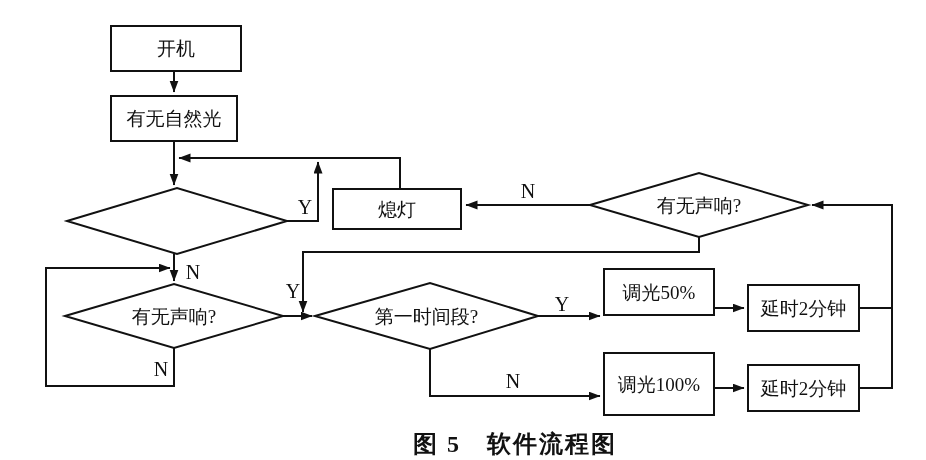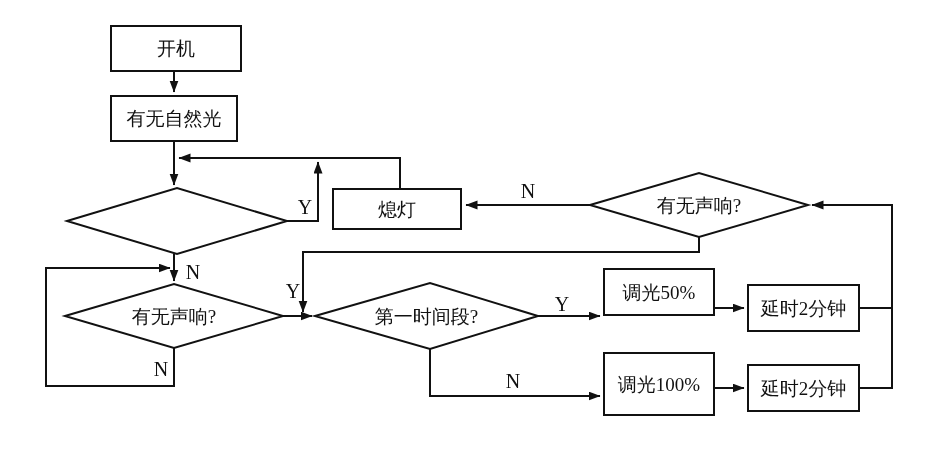--- a/index.html
+++ b/index.html
@@ -159,14 +159,15 @@
   </div>
 
   <div class="branch-label" style="left:305px; top:207px">Y</div>
   <div class="branch-label" style="left:193px; top:272px">N</div>
   <div class="branch-label" style="left:293px; top:291px">Y</div>
   <div class="branch-label" style="left:161px; top:369px">N</div>
   <div class="branch-label" style="left:562px; top:304px">Y</div>
   <div class="branch-label" style="left:513px; top:381px">N</div>
   <div class="branch-label" style="left:528px; top:191px">N</div>
 
+  <div class="caption">图 5　软件流程图</div>
 
 </div>
 
 </body></html>

